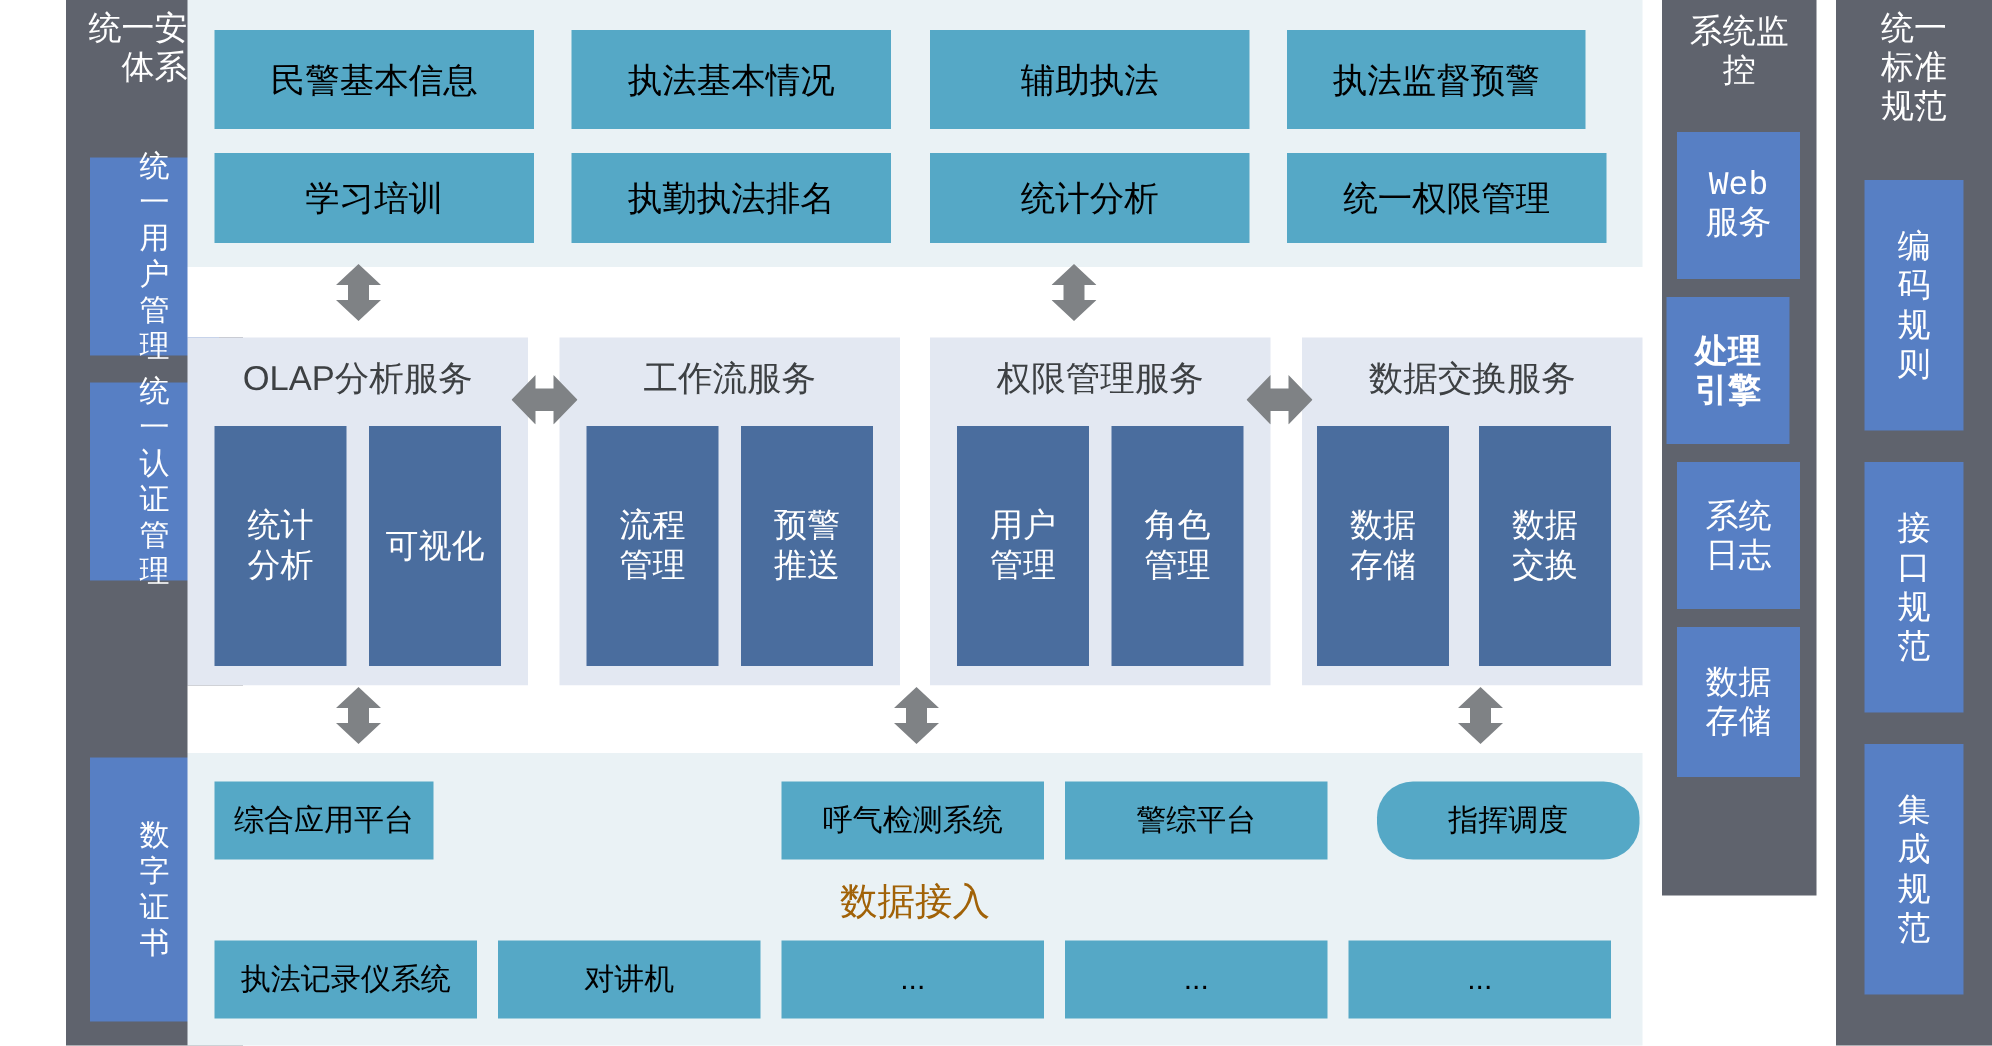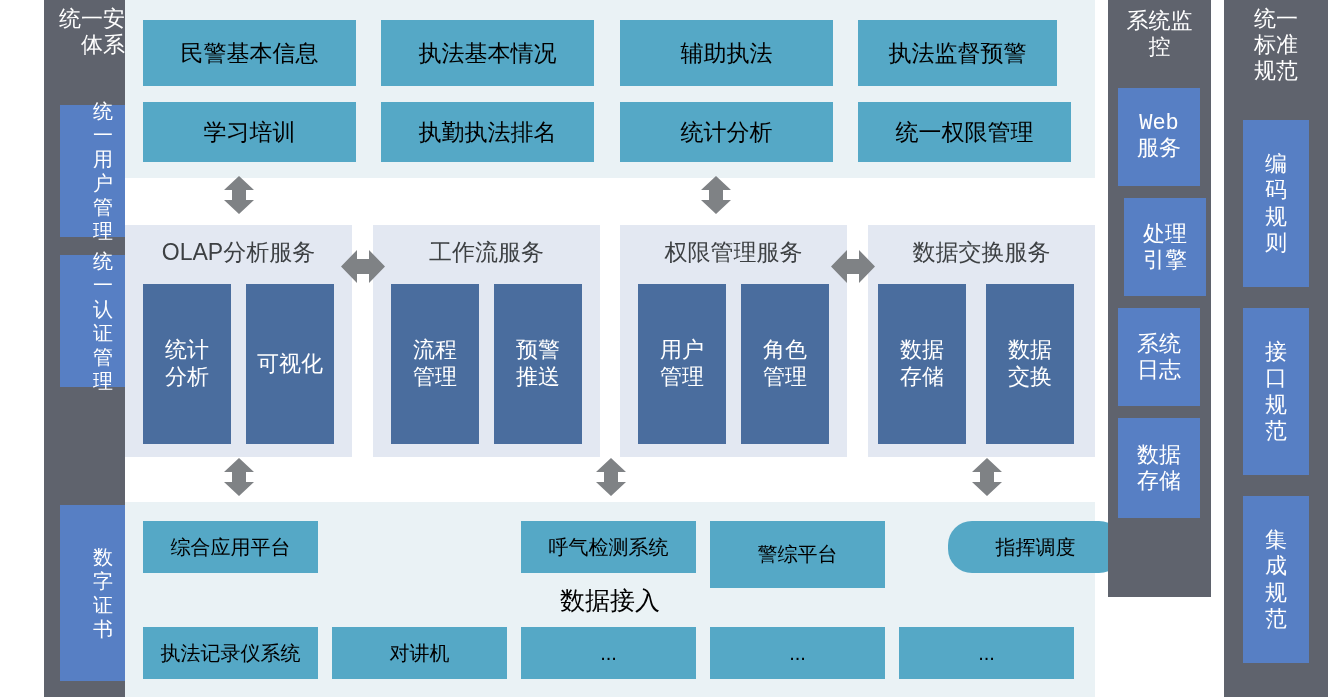--- a/index.html
+++ b/index.html
@@ -81,21 +81,21 @@
     justify-content: center;
     text-align: center;
     line-height: 1.22;
   }
   .svc-title {
     color: #3d4043;
     text-align: center;
     white-space: nowrap;
   }
   .section-label {
-    color: #000000;
+    color: #a16207;
     text-align: center;
     white-space: nowrap;
   }
 
   
   .arrow { position: absolute; }
   .arrow svg { display: block; }
 </style>
 </head>
 <body>
@@ -220,30 +220,30 @@
     </svg>
   </div>
   <div class="arrow" style="left:972px; top:458px;">
     <svg width="30" height="38" viewBox="0 0 30 38">
       <polygon points="15,0 30,14 22,14 22,24 30,24 15,38 0,24 8,24 8,14 0,14" fill="#7f8285"></polygon>
     </svg>
   </div>
 
   <div class="abs panel-light" style="left:125px; top:502px; width:970px; height:195px;"></div>
 
-  <div class="abs teal-box" style="left:143px; top:521px; width:175px; height:52px; font-size:20px;">
+  <div class="abs teal-box" style="left:143px; top:521px; width:146px; height:52px; font-size:20px;">
     <span>综合应用平台</span>
   </div>
   <div class="abs teal-box" style="left:521px; top:521px; width:175px; height:52px; font-size:20px;">
     <span>呼气检测系统</span>
   </div>
-  <div class="abs teal-box" style="left:710px; top:521px; width:175px; height:67px; font-size:20px;">
+  <div class="abs teal-box" style="left:710px; top:521px; width:175px; height:52px; font-size:20px;">
     <span>警综平台</span>
   </div>
-  <div class="abs teal-box" style="left:948px; top:521px; width:175px; height:52px; font-size:20px;border-radius:24px;">
+  <div class="abs teal-box" style="left:918px; top:521px; width:175px; height:52px; font-size:20px;border-radius:24px;">
     <span>指挥调度</span>
   </div>
 
   <div class="abs section-label" style="left:125px; top:584px; width:970px; font-size:25px;">数据接入</div>
 
   <div class="abs teal-box" style="left:143px; top:627px; width:175px; height:52px; font-size:20px;">
     <span>执法记录仪系统</span>
   </div>
   <div class="abs teal-box" style="left:332px; top:627px; width:175px; height:52px; font-size:20px;">
     <span>对讲机</span>
@@ -256,21 +256,21 @@
   </div>
   <div class="abs teal-box" style="left:899px; top:627px; width:175px; height:52px; font-size:20px;">
     <span>...</span>
   </div>
 
   <div class="abs side-col" style="left:1108px; top:0px; width:103px; height:597px;">
     <div class="side-title" style="margin-top:8px; width:72px; font-size:22px;">系统监控</div>
     <div class="side-box" style="position:absolute; left:10px; top:88px; width:82px; height:98px; font-size:22px;font-family:Liberation Mono, monospace;">
       <span style="display:block; width:56px;">Web服务</span>
     </div>
-    <div class="side-box" style="position:absolute; left:16px; top:198px; width:82px; height:98px; font-size:22px;">
+    <div class="side-box" style="position:absolute; left:3px; top:198px; width:82px; height:98px; font-size:22px;font-weight:bold;">
       <span style="display:block; width:48px;">处理引擎</span>
     </div>
     <div class="side-box" style="position:absolute; left:10px; top:308px; width:82px; height:98px; font-size:22px;">
       <span style="display:block; width:48px;">系统日志</span>
     </div>
     <div class="side-box" style="position:absolute; left:10px; top:418px; width:82px; height:100px; font-size:22px;">
       <span style="display:block; width:48px;">数据存储</span>
     </div>
   </div>
 

